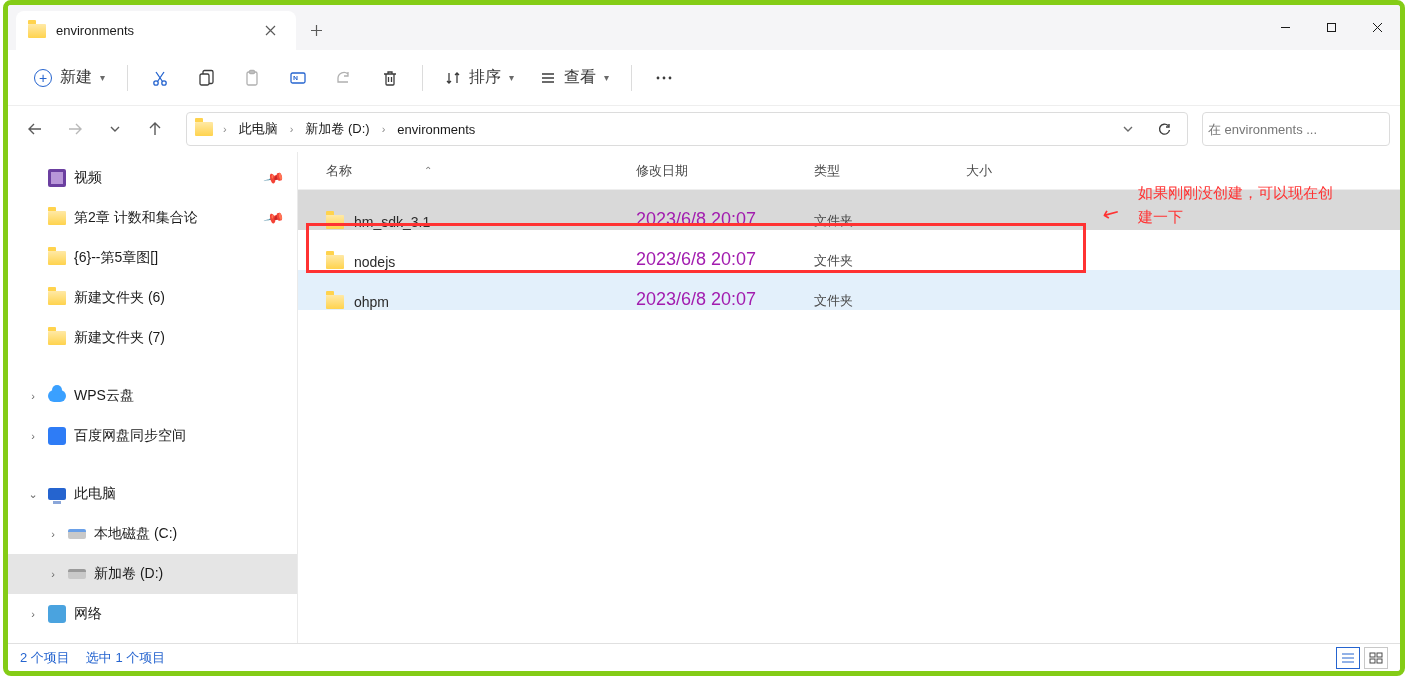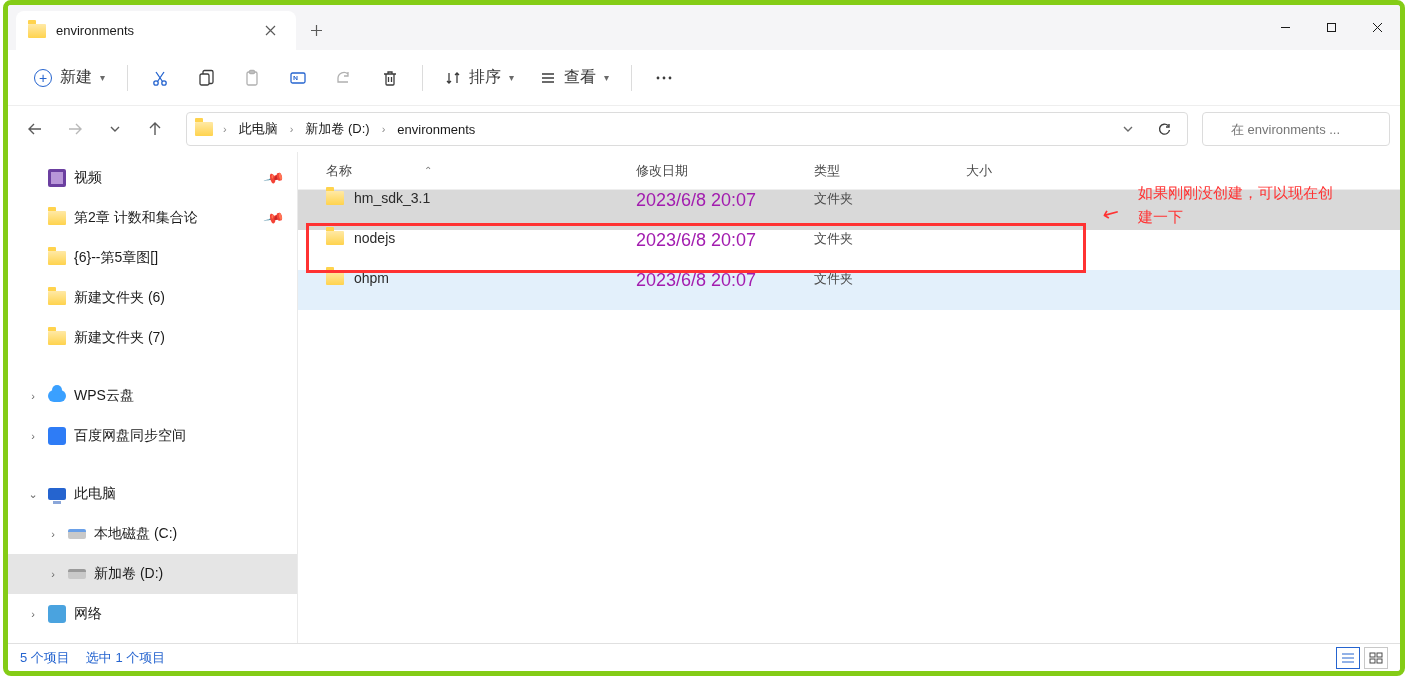--- a/index.html
+++ b/index.html
@@ -27,21 +27,21 @@
 
 .navbar { height: 46px; background:#ffffff; display:flex; align-items:center; padding: 0 10px; gap: 6px; }
 .nav-btn { width:34px; height:34px; display:flex; align-items:center; justify-content:center; color:#5a5a5a; cursor:pointer; border-radius:4px; }
 .nav-btn.disabled { color:#b8b8b8; }
 .addr { flex:1; height:34px; border:1px solid #dcdcdc; border-radius:4px; display:flex; align-items:center; padding: 0 6px; gap: 4px; margin: 0 8px; }
 .addr .folder-ico { width:18px; height:14px; background:linear-gradient(#ffe9a6,#ffd34d); border-radius:1px; position:relative; margin:0 4px 0 2px; }
 .addr .folder-ico::before { content:""; position:absolute; top:-4px; left:0; width:8px; height:4px; background:#ffd34d; border-radius:1px 1px 0 0; }
 .crumb { font-size:13px; color:#1a1a1a; padding:4px 6px; cursor:pointer; border-radius:3px; }
 .crumb-sep { color:#8a8a8a; font-size:11px; padding: 0 2px; }
 .addr-right { margin-left:auto; display:flex; gap:2px; }
-.search { width:188px; height:34px; border:1px solid #dcdcdc; border-radius:4px; display:flex; align-items:center; padding:0 28px; gap:8px; color:#767676; }
+.search { width:188px; height:34px; border:1px solid #dcdcdc; border-radius:4px; display:flex; align-items:center; padding:0 5px; gap:8px; color:#767676; }
 .search input { border:none; outline:none; flex:1; font-size:13px; color:#1a1a1a; background:transparent; }
 .search input::placeholder { color:#767676; }
 
 .body-area { flex:1; display:flex; background:#ffffff; position:relative; }
 .sidebar { width:290px; border-right:1px solid #eaeaea; padding-top:6px; overflow:hidden; }
 .side-item { height:40px; display:flex; align-items:center; gap:8px; padding: 0 10px 0 18px; font-size:14px; color:#1a1a1a; cursor:pointer; position:relative; }
 .side-item.indent1 { padding-left: 38px; }
 .side-item .expander { width:14px; text-align:center; color:#6a6a6a; font-size:11px; }
 .side-item .spacer-exp { width:14px; }
 .side-item.selected { background:#e5e5e5; }
@@ -62,21 +62,21 @@
 .ico.net { background:#4aa3df; border-radius:3px; }
 
 .content { flex:1; position:relative; }
 .columns { height:38px; display:flex; align-items:center; border-bottom:1px solid #eee; padding-left:28px; font-size:13px; color:#4a4a4a; }
 .col-name { width:310px; display:flex; align-items:center; gap:72px; }
 .sort-ind { font-size:10px; color:#7a7a7a; }
 .col-date { width:178px; }
 .col-type { width:152px; }
 .col-size { width:120px; }
 
-.file-row { height:40px; display:flex; align-items:flex-start; padding-left:28px; font-size:14px; color:#2a2a2a; cursor:pointer; }
+.file-row { height:40px; display:flex; align-items:flex-end; padding-left:28px; font-size:14px; color:#2a2a2a; cursor:pointer; }
 .file-row .fname { width:310px; display:flex; align-items:center; gap:10px; }
 .file-row .fdate { width:178px; color:#a21caf; font-size:18px; }
 .file-row .ftype { width:152px; color:#4a4a4a; font-size:13px; }
 .file-row.selected { background:#d9d9d9; }
 .file-row.hover { background:#e3f0fb; }
 
 .annot-box { position:absolute; left:298px; top:218px; width:780px; height:50px; border:3px solid #ff3232; pointer-events:none; }
 .annot-text { position:absolute; left:1130px; top:176px; color:#ff3232; font-size:15px; line-height:1.6; }
 .annot-arrow { position:absolute; left:1095px; top:196px; color:#ff3232; font-size:20px; transform:rotate(30deg); }
 
@@ -341,21 +341,21 @@
             <span class="ico folder"></span>
             <span>ohpm</span>
           </div>
         <div class="fdate">2023/6/8 20:07</div>
         <div class="ftype">文件夹</div>
       </div>
     </div>
   </div>
 
   <div class="statusbar">
-    <span>5 个项目</span>
+    <span>2 个项目</span>
     <span>选中 1 个项目</span>
     <div class="right">
       <div class="view-btn active">
           <svg width="14" height="12" viewBox="0 0 14 12" stroke="currentColor" fill="none">
             <path d="M1 2 h12 M1 6 h12 M1 10 h12"></path>
           </svg>
         </div>
       <div class="view-btn">
           <svg width="14" height="12" viewBox="0 0 14 12" stroke="currentColor" fill="none">
             <rect x="1" y="1" width="5" height="4"></rect>

